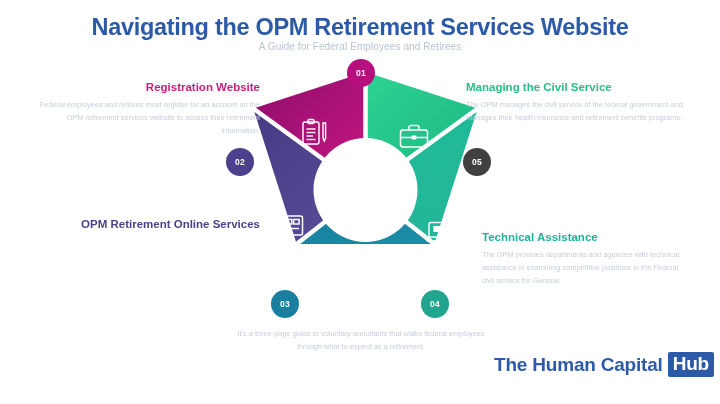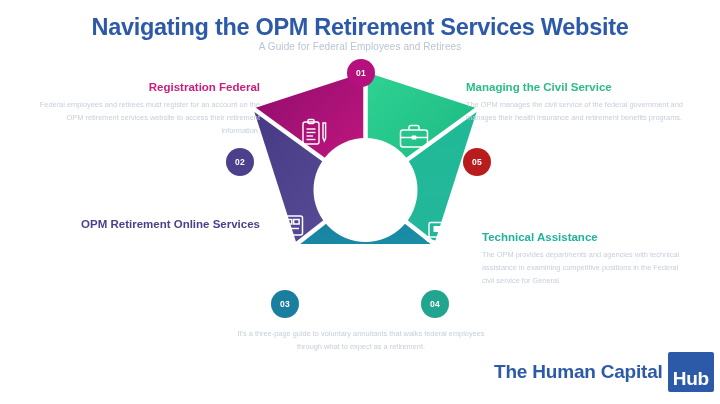--- a/index.html
+++ b/index.html
@@ -69,21 +69,21 @@
     font-weight: bold;
     display: flex;
     align-items: center;
     justify-content: center;
     letter-spacing: 0.2px;
   }
   .badge-01 { left: 347px; top: 59px;  background: #b5107e; }
   .badge-02 { left: 226px; top: 148px; background: #4c3f8c; }
   .badge-03 { left: 271px; top: 290px; background: #1a7f9e; }
   .badge-04 { left: 421px; top: 290px; background: #21a58e; }
-  .badge-05 { left: 463px; top: 148px; background: #b91c1c; }
+  .badge-05 { left: 463px; top: 148px; background: #404040; }
 
   
   .seg-icon {
     position: absolute;
     width: 34px;
     height: 34px;
   }
   .seg-icon svg { display:block; width: 34px; height: 34px; }
   .icon-registration { left: 298px; top: 116px; }
   .icon-briefcase    { left: 397px; top: 120px; }
@@ -132,21 +132,21 @@
     display: flex;
     align-items: center;
     font-size: 19px;
     font-weight: bold;
     color: #2d5aa8;
     letter-spacing: -0.2px;
   }
   .logo .hub {
     background: #2d5aa8;
     color: #ffffff;
-    padding: 16px 5px 2px 5px;
+    padding: 1px 5px 2px 5px;
     margin-left: 5px;
     border-radius: 2px;
   }
 </style>
 </head>
 <body>
 
 <div id="infographic">
 
   <div class="title">Navigating the OPM Retirement Services Website</div>
@@ -254,21 +254,21 @@
       <line x1="13.5" y1="13" x2="18.5" y2="13"></line>
       <path d="M7.5,18 l1.6,1.6 l2.6,-2.9"></path>
       <line x1="13.5" y1="18.5" x2="18.5" y2="18.5"></line>
       <path d="M7.5,23.5 l1.6,1.6 l2.6,-2.9"></path>
       <line x1="13.5" y1="24" x2="18.5" y2="24"></line>
       <path d="M25.5,7 L28.5,7 L28.5,23 L27,26.5 L25.5,23 Z"></path>
     </svg>
   </div>
 
   <div class="block block-registration align-right">
-    <h3>Registration Federal</h3>
+    <h3>Registration Website</h3>
     <p>Federal employees and retirees must register for an account on the OPM retirement services website to access their retirement information.</p>
   </div>
 
   <div class="block block-managing align-left">
     <h3>Managing the Civil Service</h3>
     <p>The OPM manages the civil service of the federal government and manages their health insurance and retirement benefits programs.</p>
   </div>
 
   <div class="block block-online align-right">
     <h3>OPM Retirement Online Services</h3>

